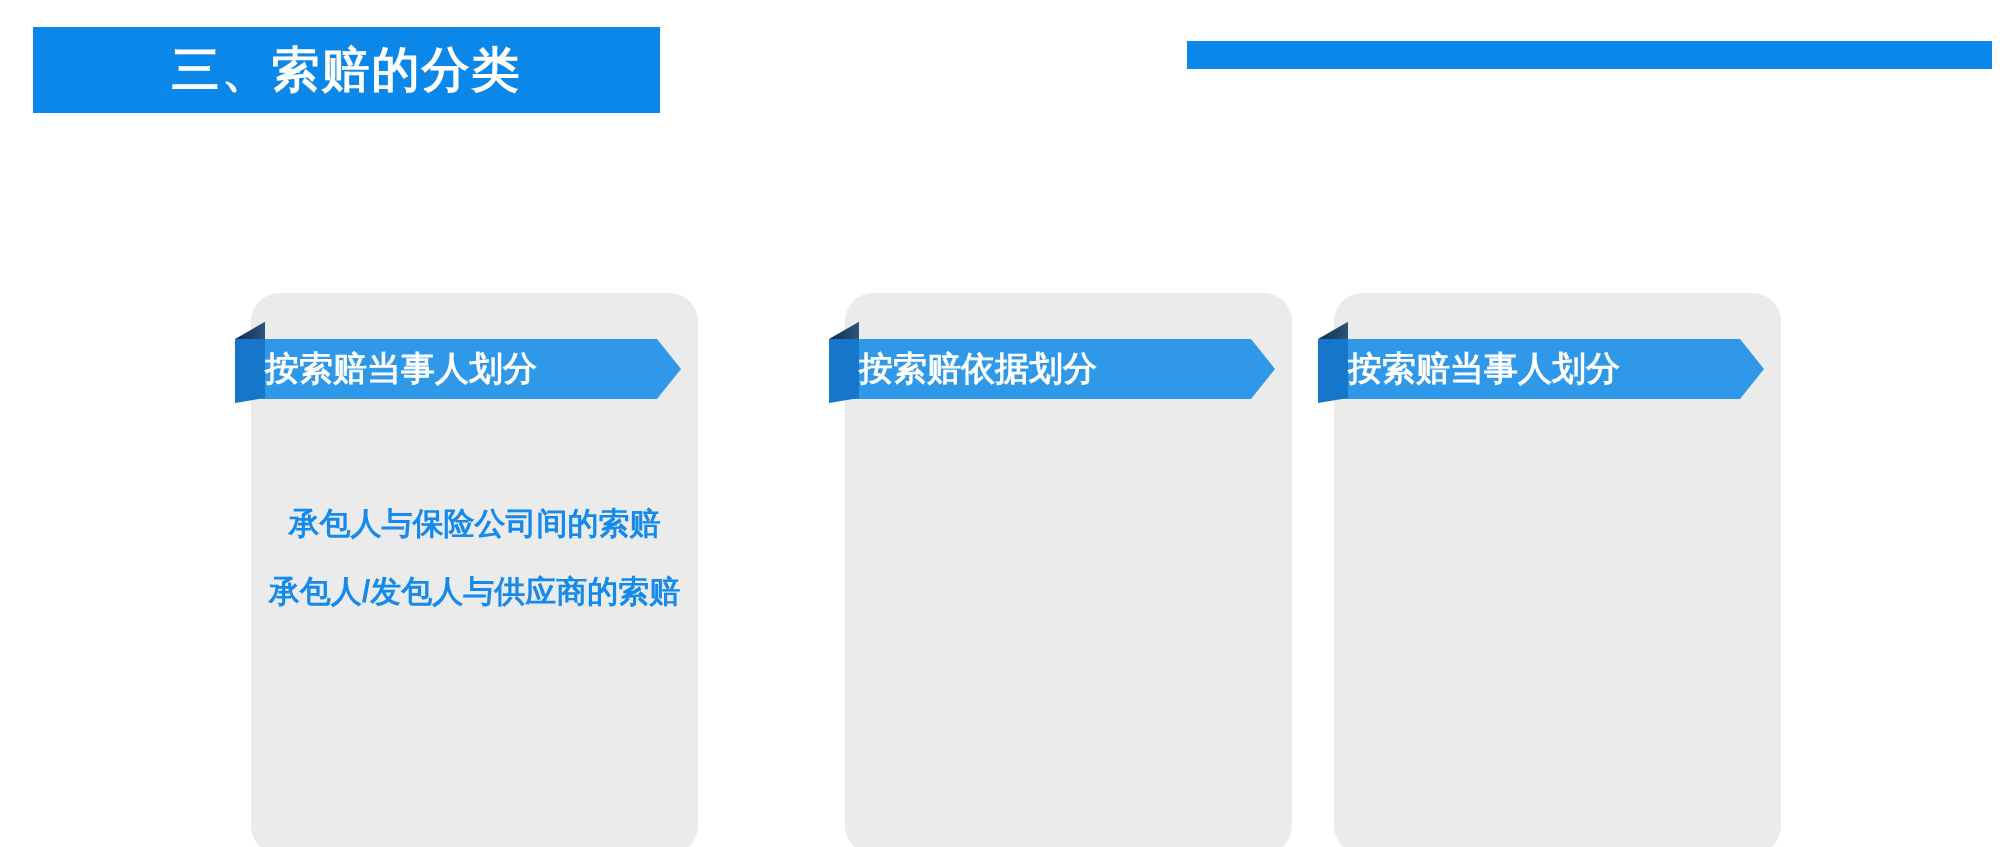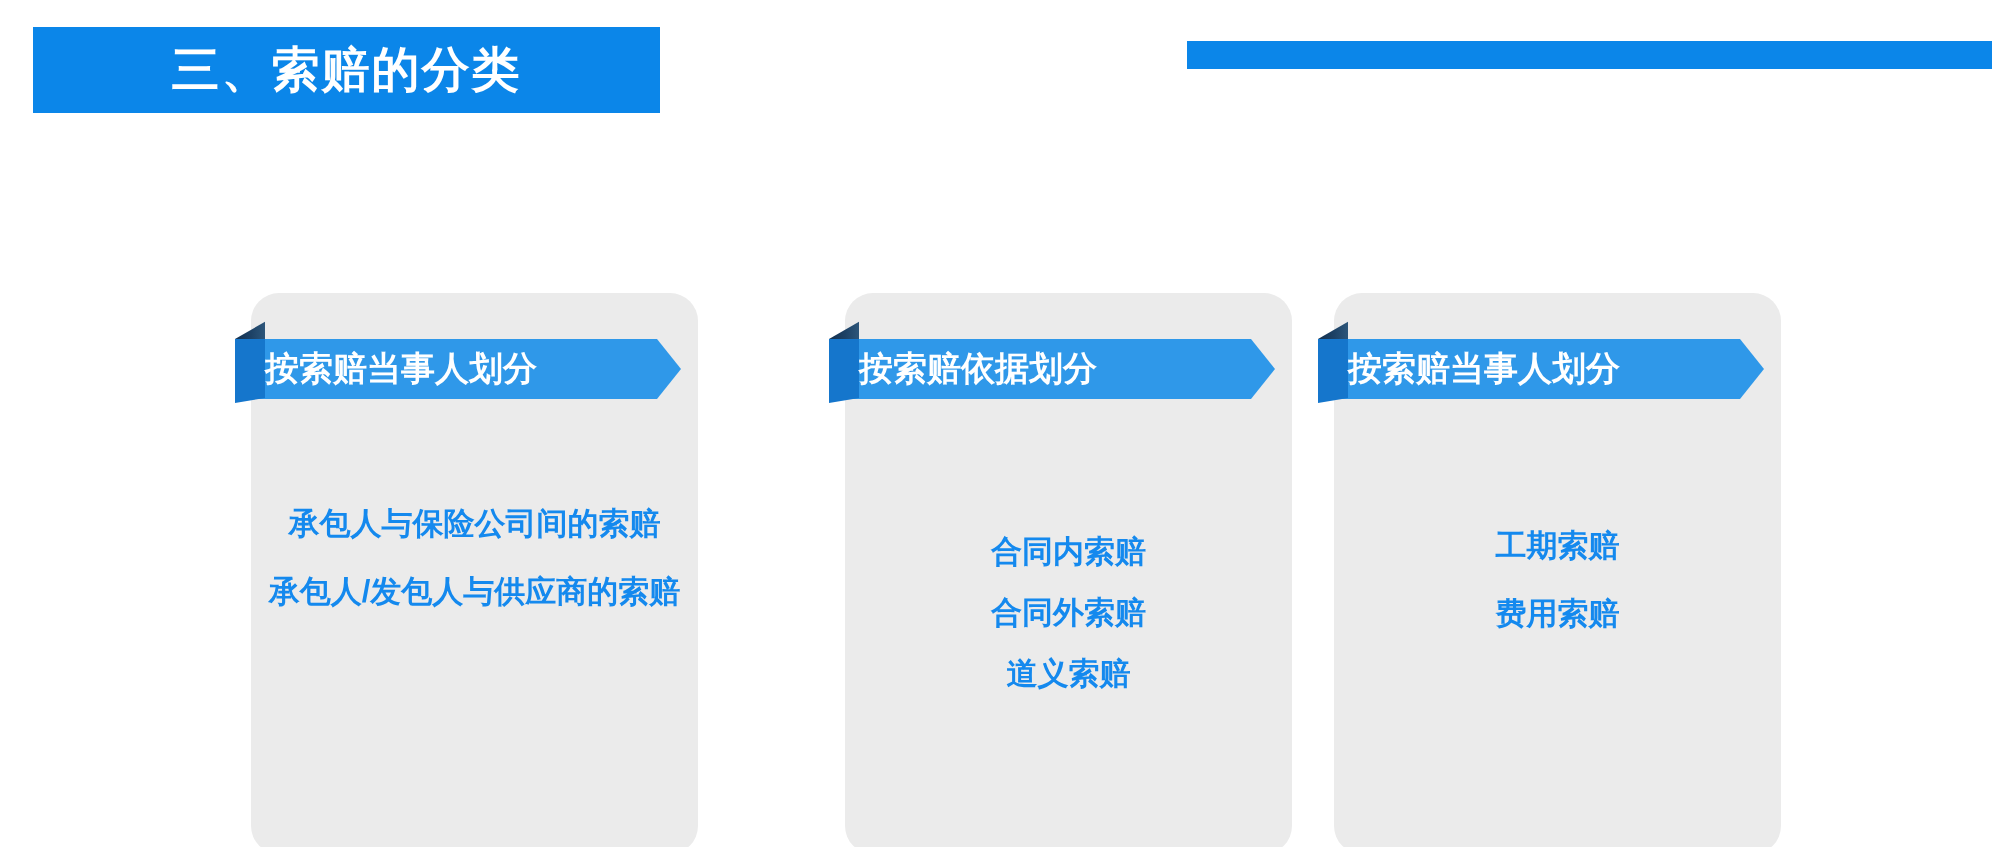--- a/index.html
+++ b/index.html
@@ -134,33 +134,24 @@
     </div>
   </div>
 
   <div class="card c2">
     <div class="ribbon">
       <div class="band"></div>
       <div class="fold-front"></div>
       <div class="fold-back"></div>
       <div class="ribbon-text">按索赔依据划分</div>
     </div>
-    <div class="items">
-      <div class="item">合同内索赔</div>
-      <div class="item">合同外索赔</div>
-      <div class="item">道义索赔</div>
-    </div>
   </div>
 
   <div class="card c3">
     <div class="ribbon">
       <div class="band"></div>
       <div class="fold-front"></div>
       <div class="fold-back"></div>
       <div class="ribbon-text">按索赔当事人划分</div>
     </div>
-    <div class="items">
-      <div class="item">工期索赔</div>
-      <div class="item">费用索赔</div>
-    </div>
   </div>
 
 </div>
 
 </body></html>

